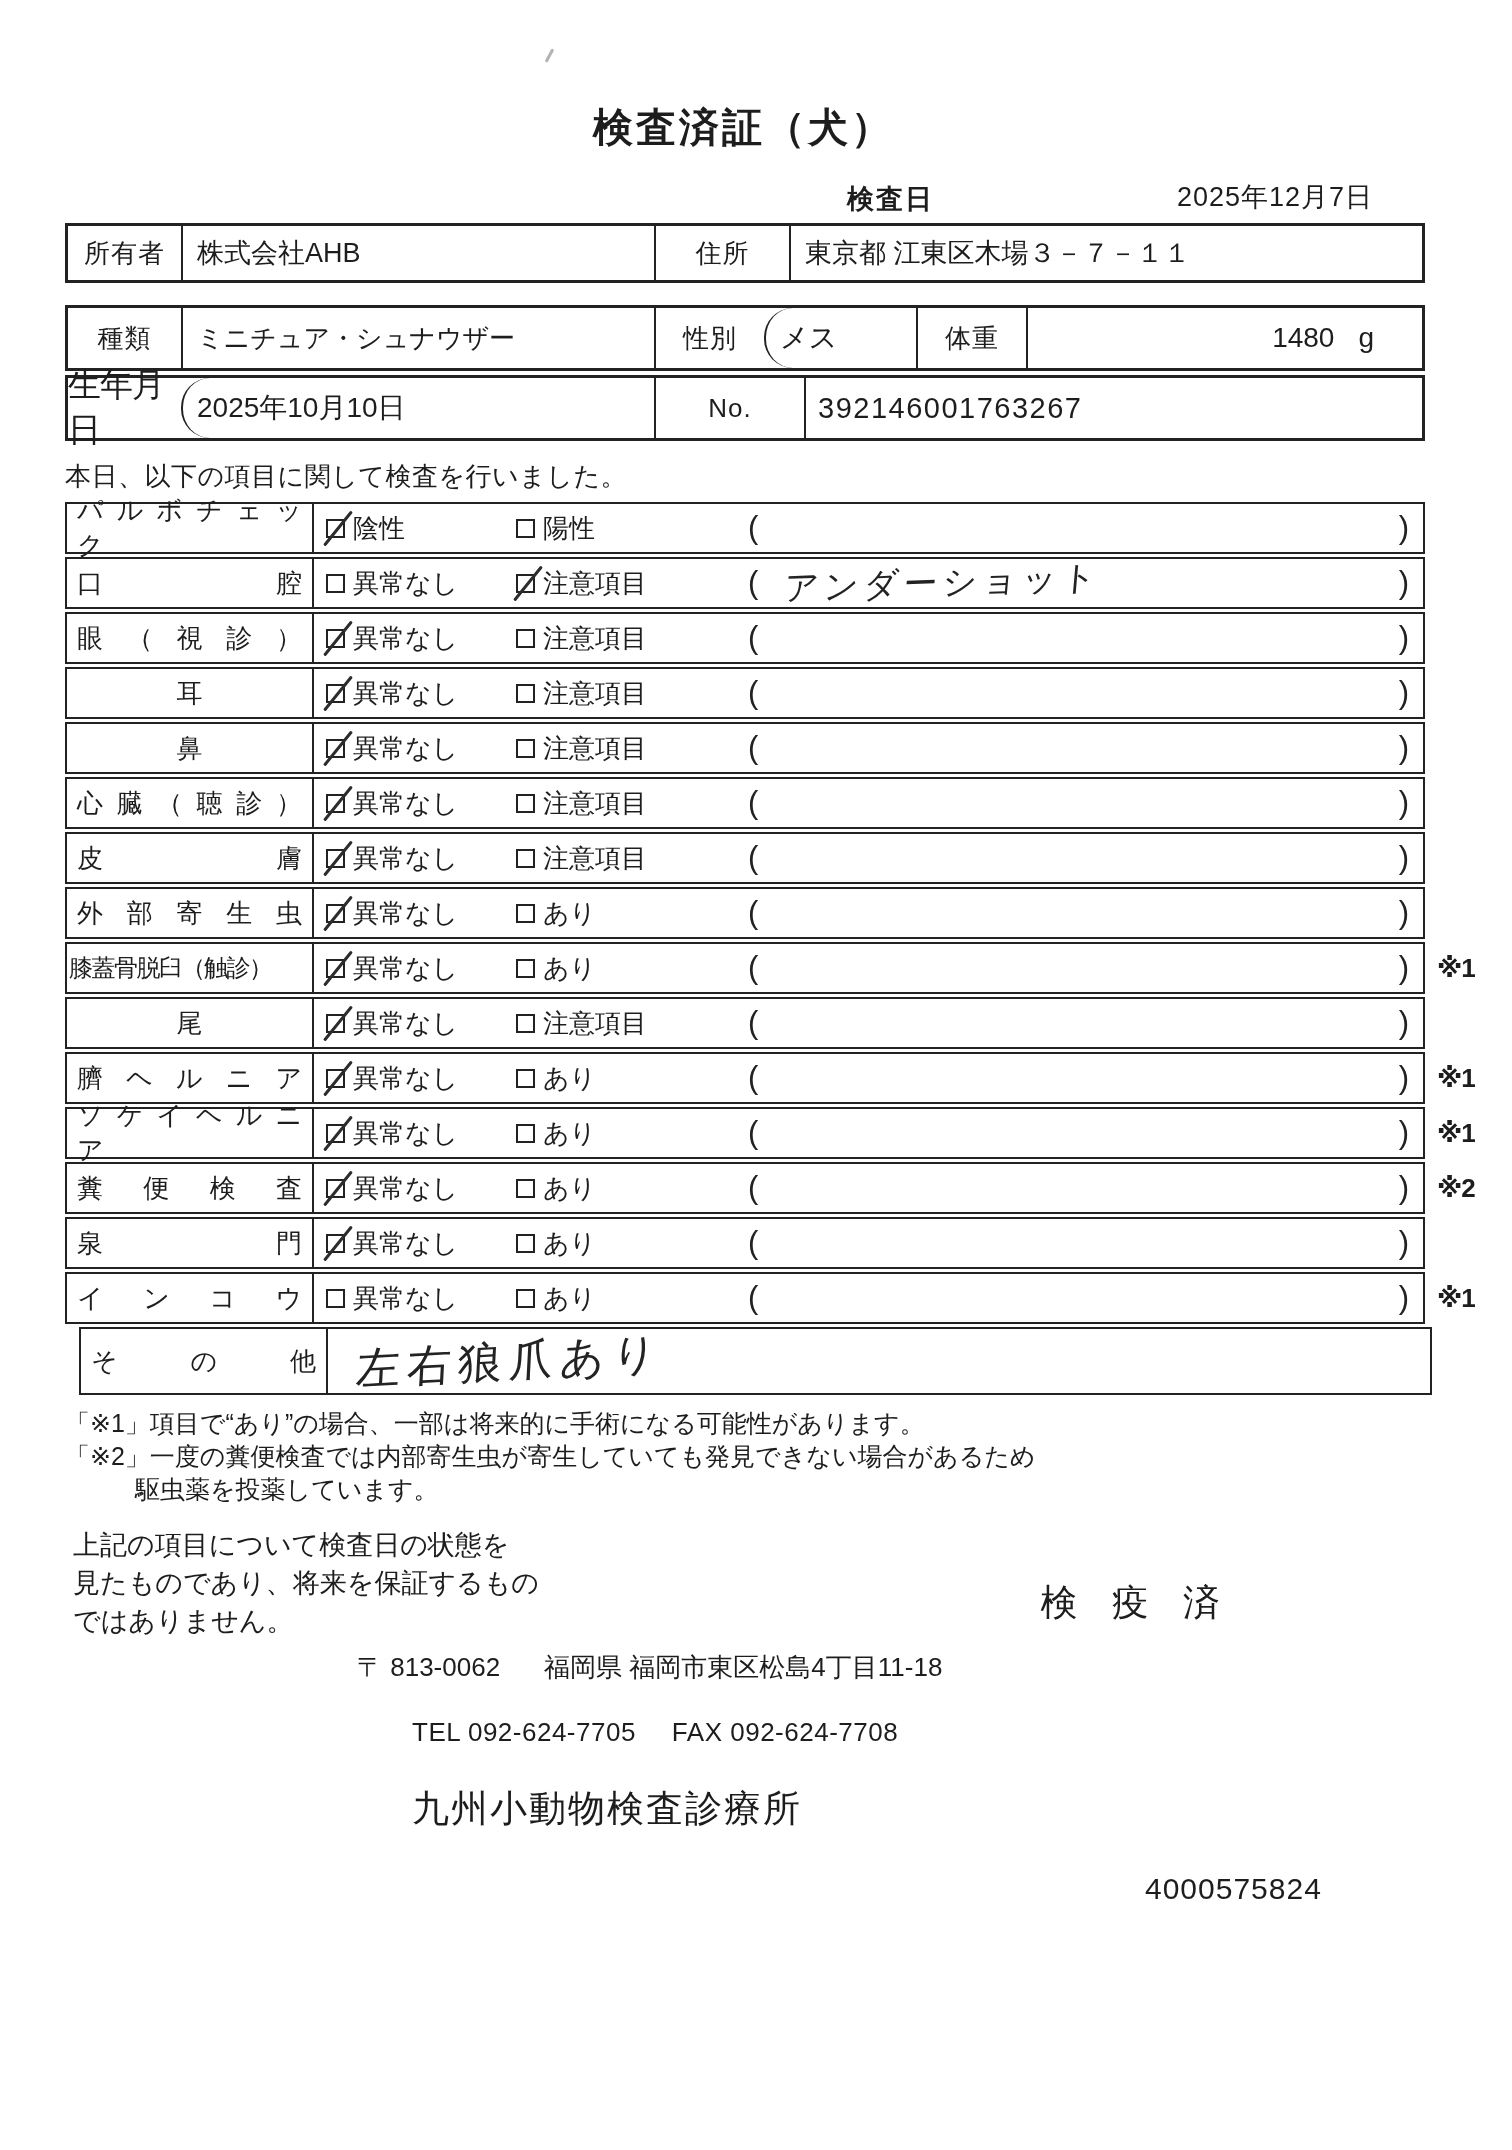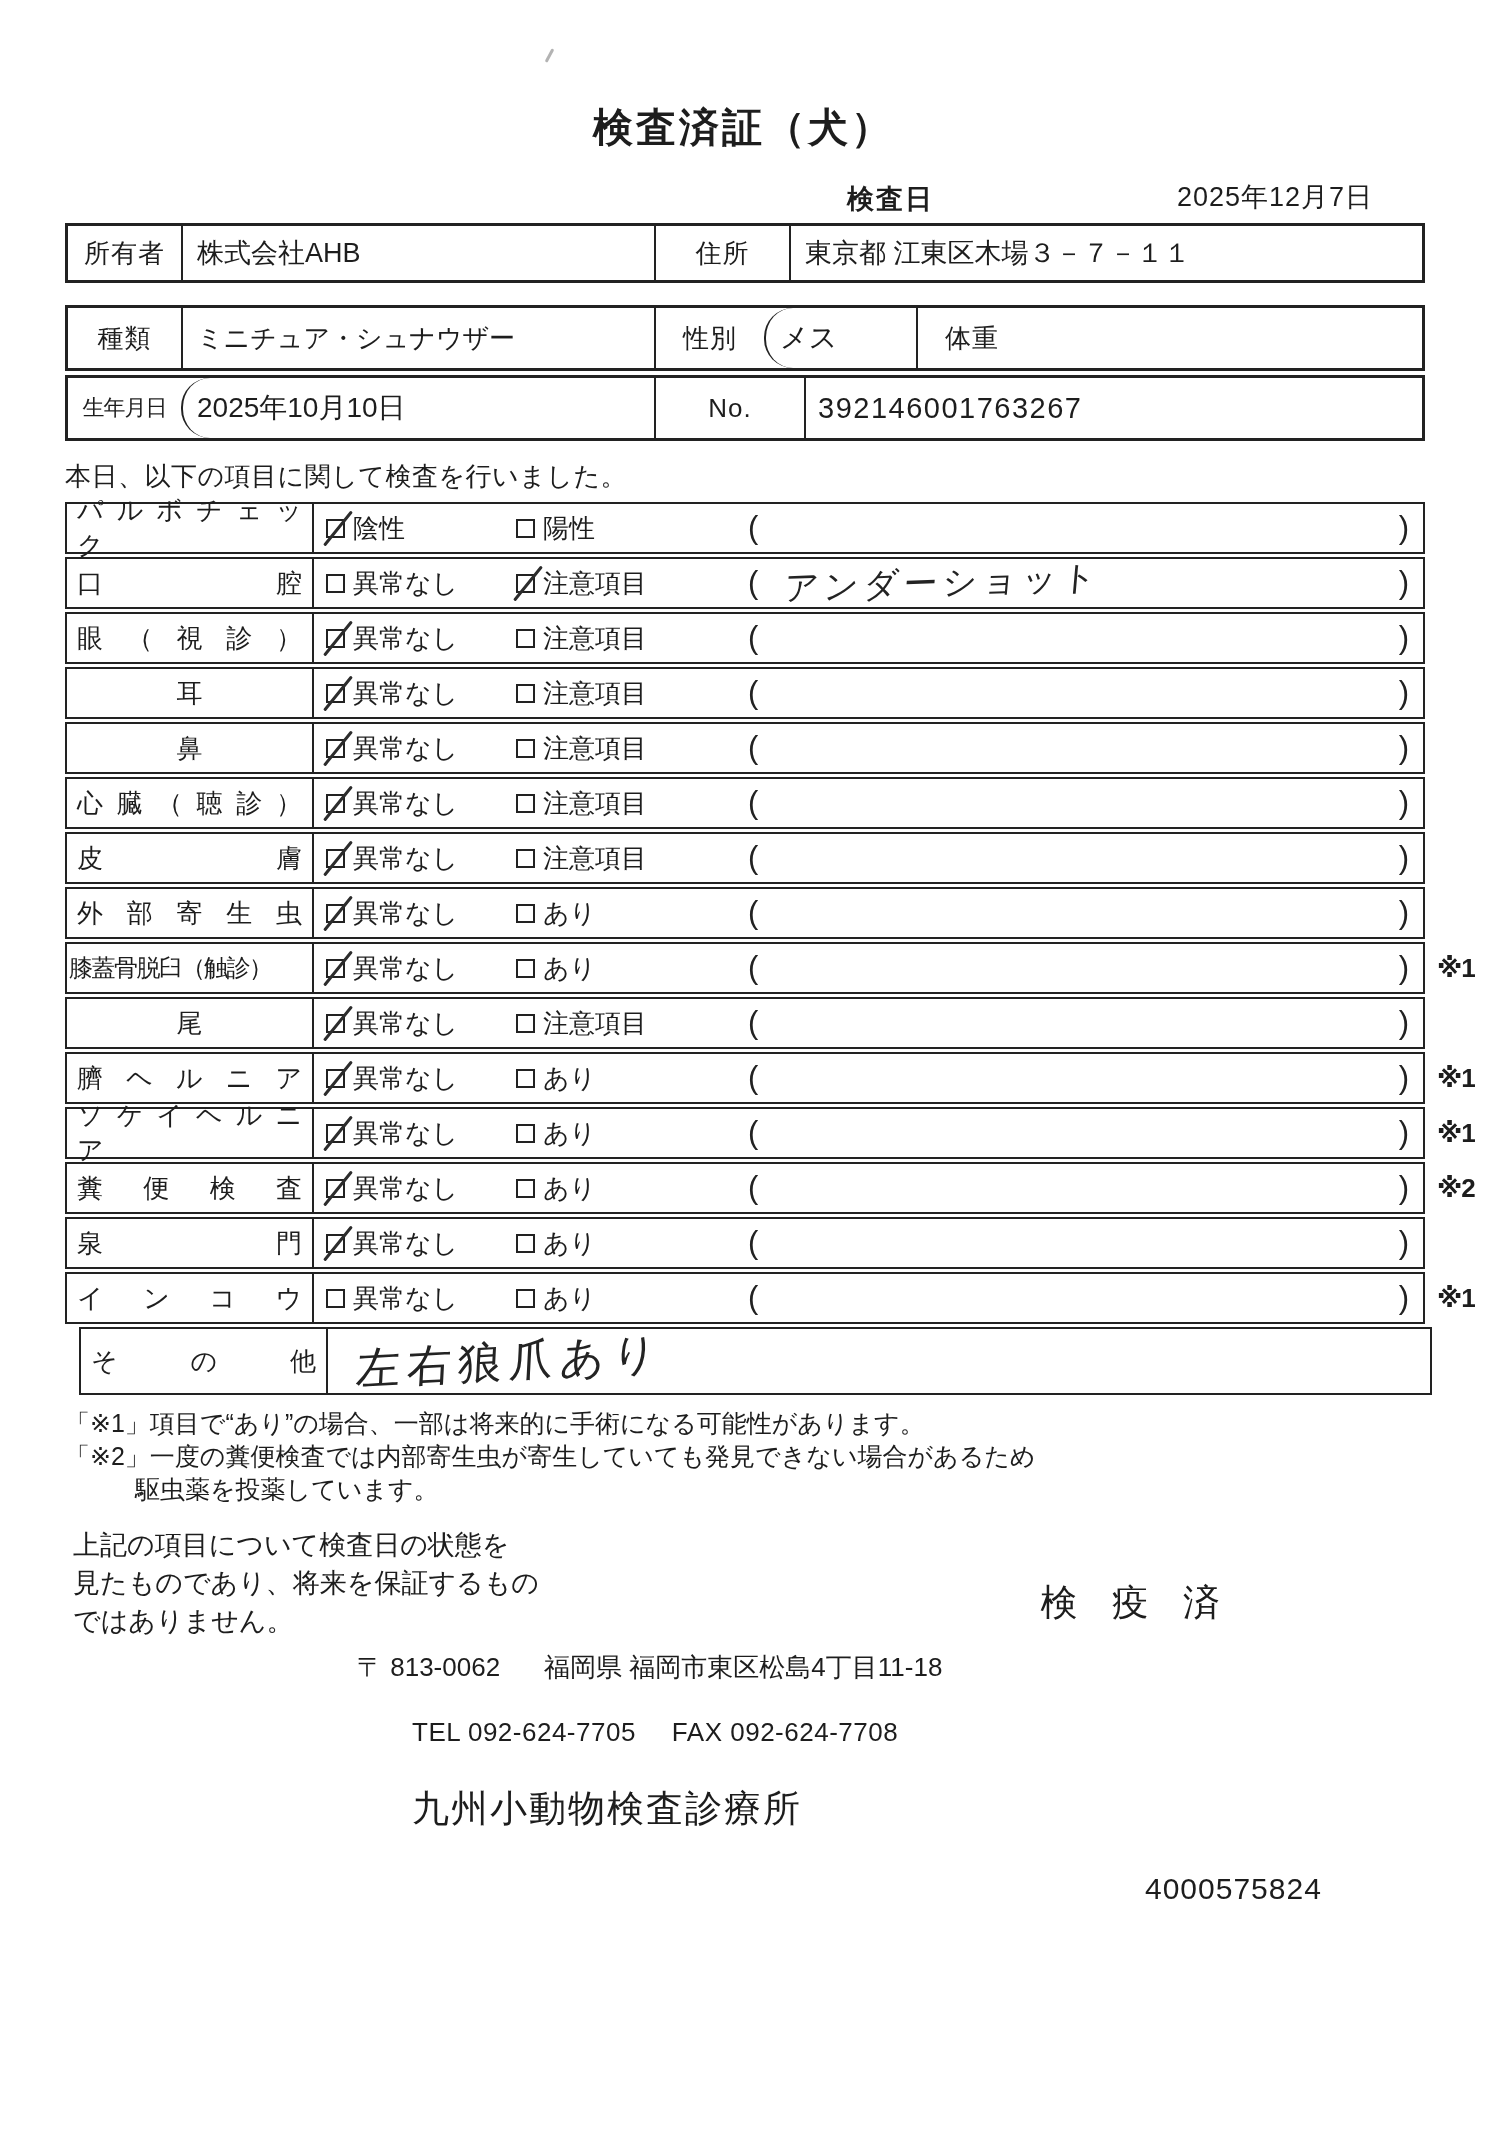--- a/index.html
+++ b/index.html
@@ -30,21 +30,21 @@
   .owner-row { height:60px; margin-top:6px; }
   .info-row-a { height:66px; margin-top:22px; }
   .info-row-b { height:66px; margin-top:4px; }
 
   .w113{width:113px;} .w567{width:473px;} .w110{width:110px;} .w152{width:152px;} .w135{width:135px;} .w150{width:150px;}
   .grow{flex:1;}
   .pl14{padding-left:14px;}
   .val27{font-size:27px;} .val26{font-size:26px;} .val28{font-size:28px;border-radius:29px;}
   .weight-cell{ justify-content:flex-end; padding-right:48px; gap:24px; font-size:28px;}
   .no-num{ font-size:29px; letter-spacing:1.5px; padding-left:12px;}
-  .tight{letter-spacing:-1px; font-size:22px;}
+  .tight{letter-spacing:-1px; font-size:33px;}
 
   .intro { margin-top:18px; font-size:26px; letter-spacing:.5px; }
 
   .checklist { margin-top:8px; }
   .check-row-wrap { display:flex; align-items:center; margin-top:3px; }
   .check-row { display:flex; width:1360px; border:2.5px solid #222; height:52px; background:#fff; }
   .label-cell { width:247px; border-right:2.5px solid #222; display:flex; align-items:center; padding:0 10px; font-size:26px; }
   .label-inner { display:block; width:100%; white-space:nowrap; }
   .align-justify .label-inner { white-space:normal; text-align:justify; text-align-last:justify; }
   .align-center .label-inner { text-align:center; }
@@ -101,20 +101,24 @@
     <div class="cell bl lab w135">住所</div>
     <div class="cell bl grow pl14 val27">東京都 江東区木場３－７－１１</div>
   </div>
 
   <div class="row-box info-row-a">
     <div class="cell lab w113">種類</div>
     <div class="cell bl w567 pl14 val26">ミニチュア・シュナウザー</div>
     <div class="cell bl lab w110">性別</div>
     <div class="cell bl w152 pl14 val28">メス</div>
     <div class="cell bl lab w110">体重</div>
+    <div class="cell bl grow weight-cell">
+      <span>1480</span>
+      <span>g</span>
+    </div>
   </div>
 
   <div class="row-box info-row-b">
     <div class="cell lab w113 tight">生年月日</div>
     <div class="cell bl w567 pl14 val28">2025年10月10日</div>
     <div class="cell bl lab w150">No.</div>
     <div class="cell bl grow no-num">392146001763267</div>
   </div>
 
   <div class="intro">本日、以下の項目に関して検査を行いました。</div>

